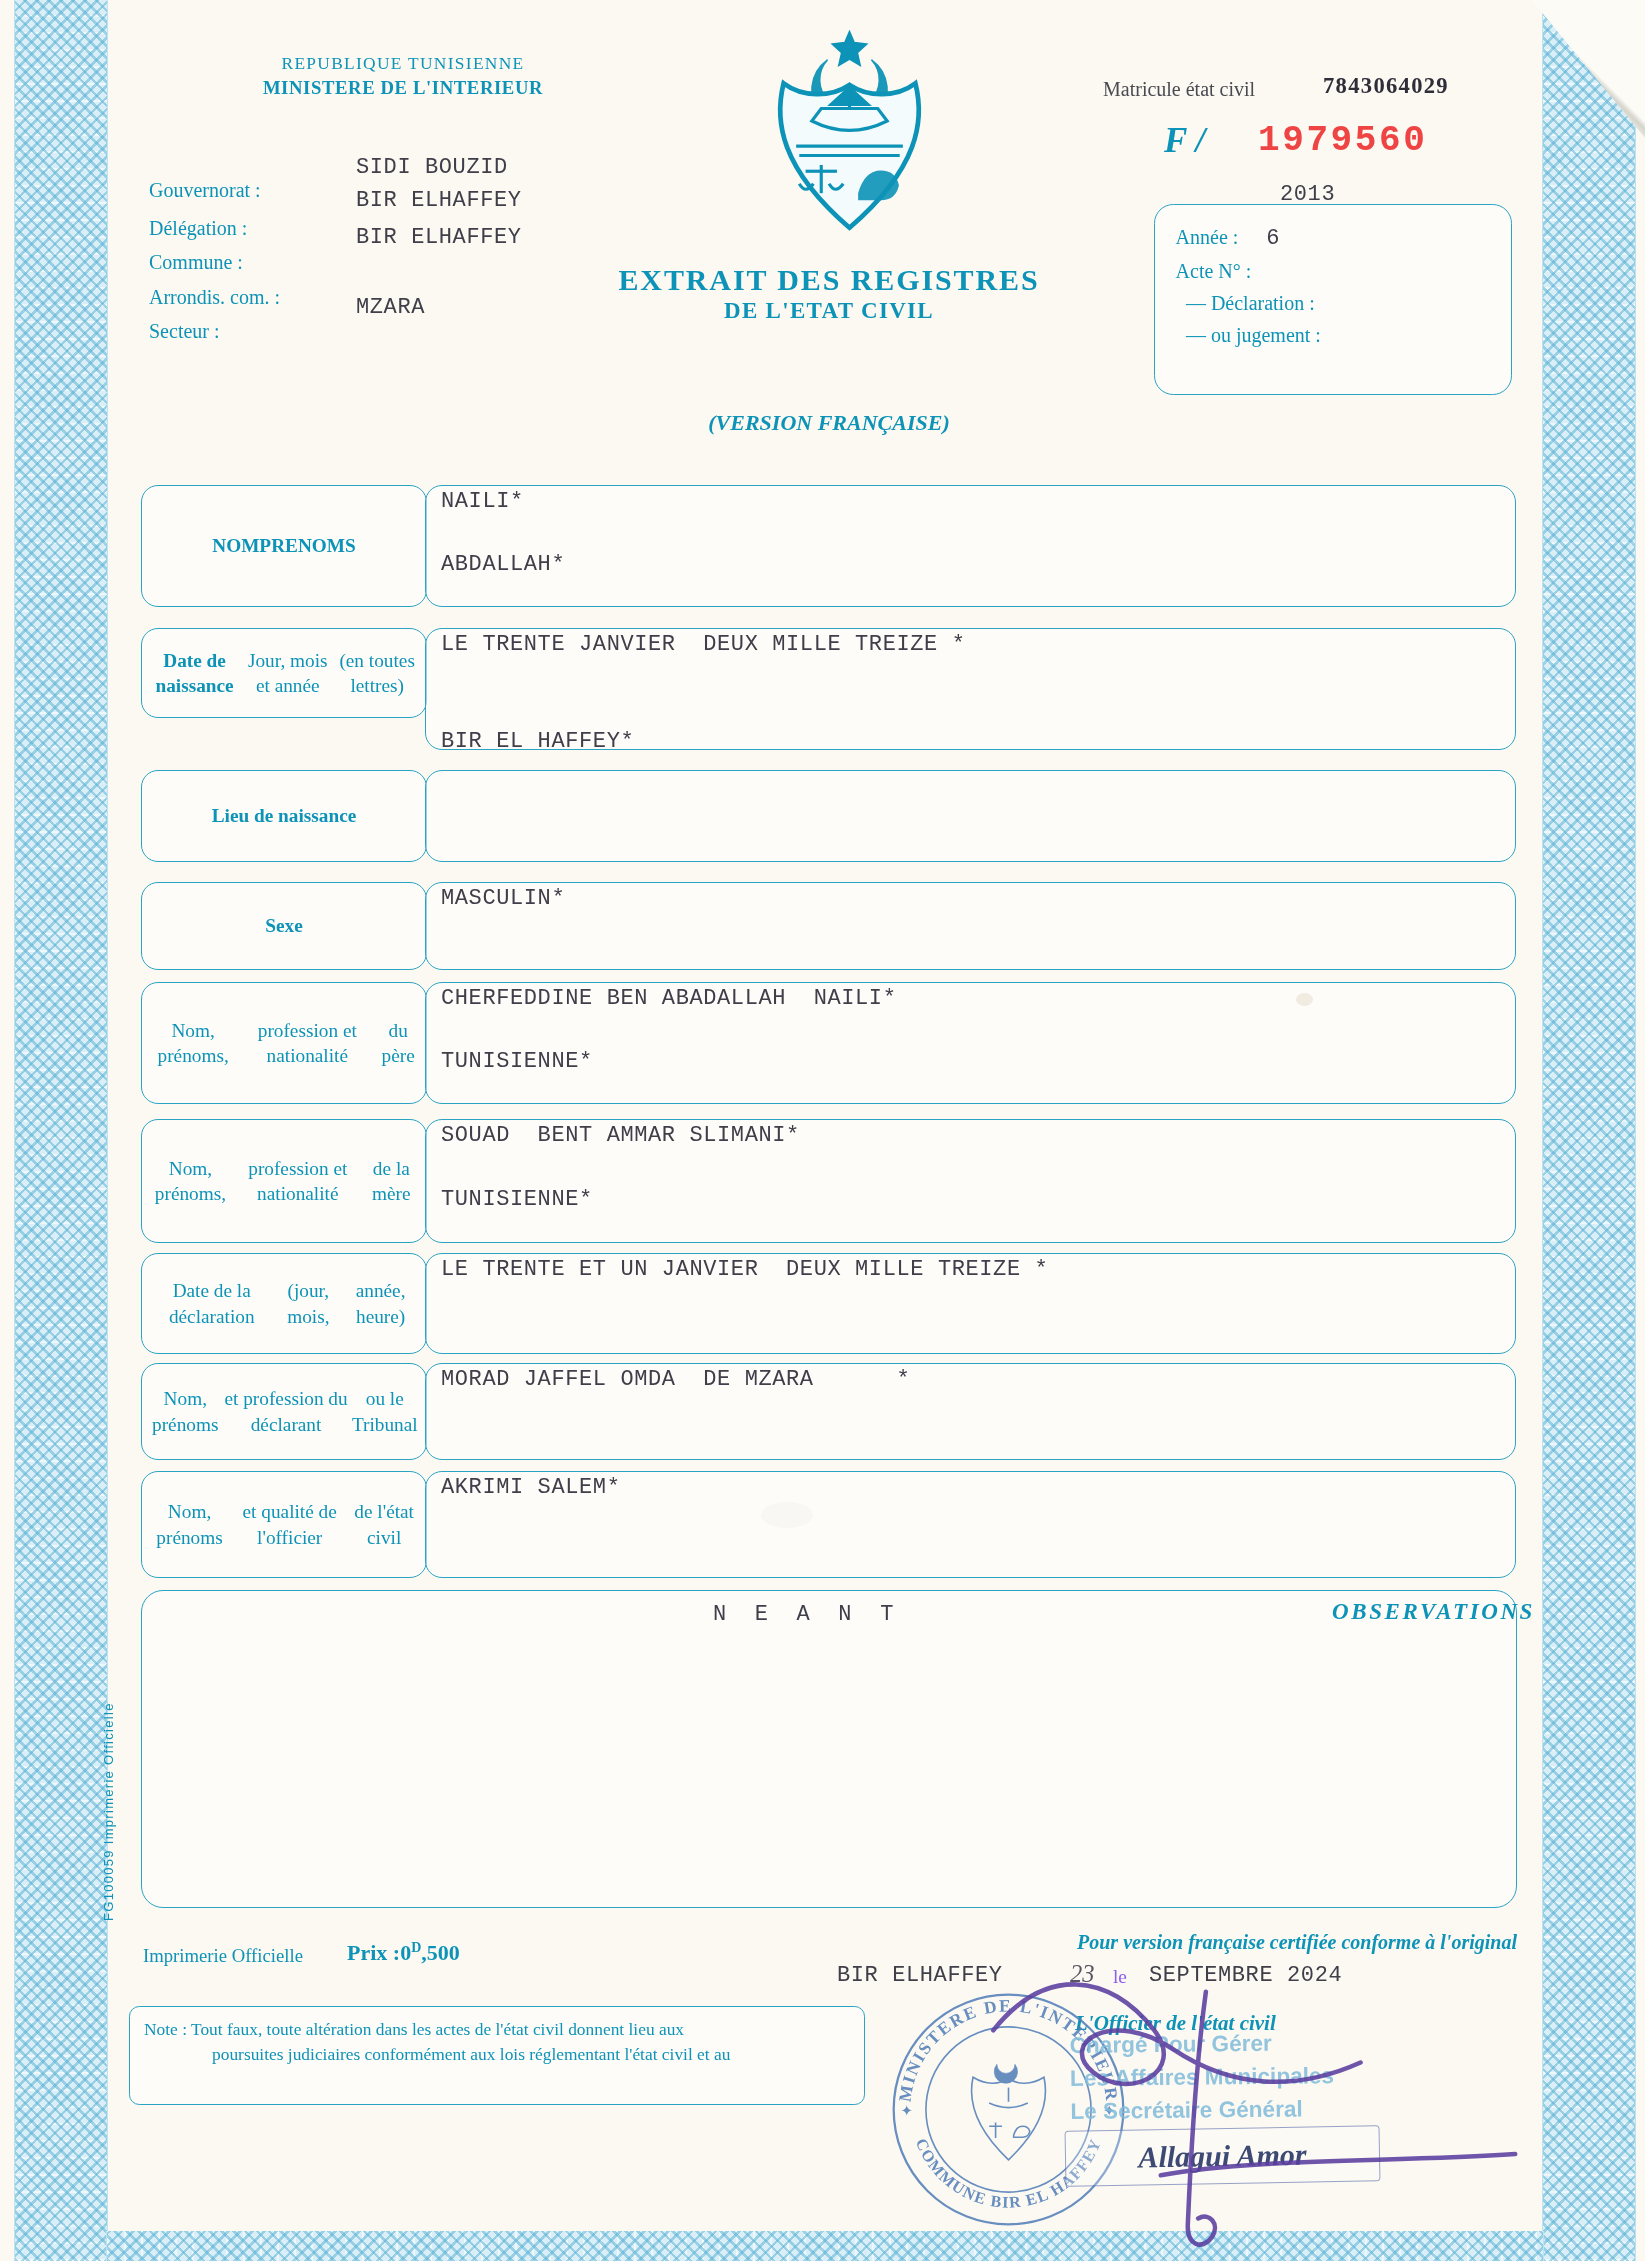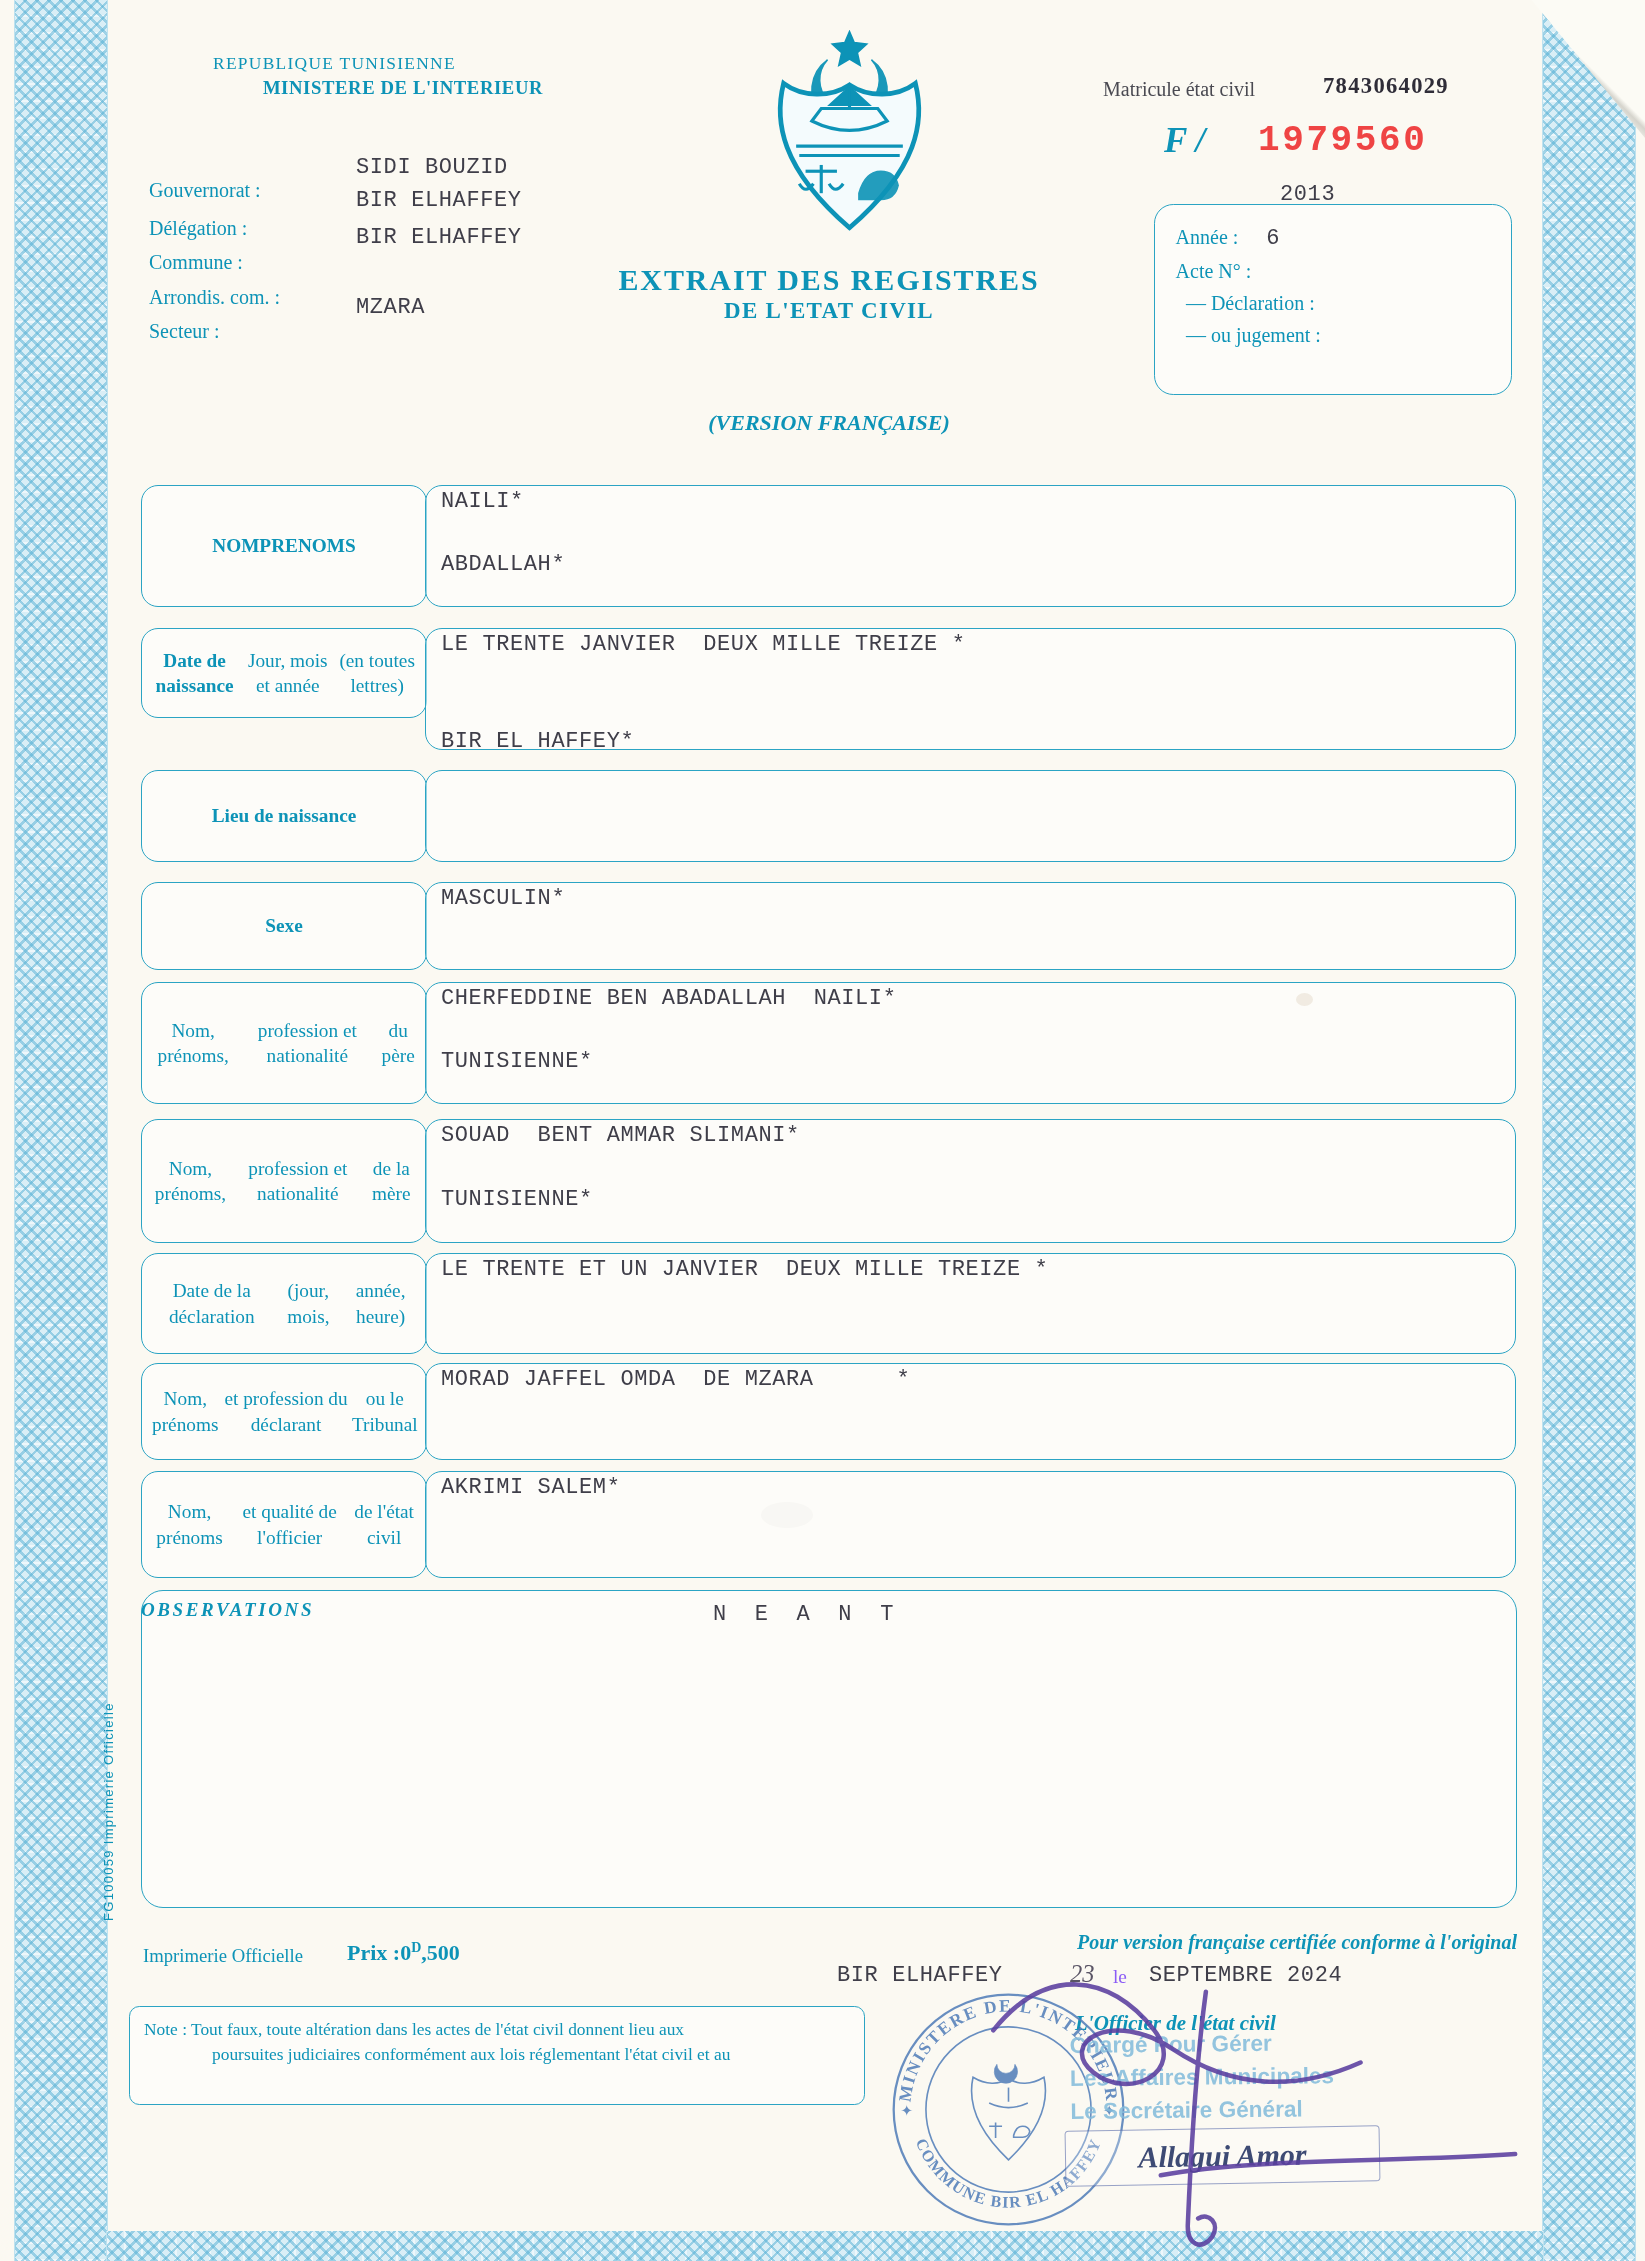--- a/index.html
+++ b/index.html
@@ -75,21 +75,21 @@
 <div class="page">
 
   <div class="guill left"></div>
   <div class="guill right"></div>
   <div class="guill bottom"></div>
   <div class="fold"></div>
 
   <div class="stain" style="left:1296px;top:993px;width:17px;height:13px;background:rgba(150,110,60,.25);"></div>
   <div class="stain" style="left:761px;top:1502px;width:52px;height:26px;background:rgba(120,120,120,.08);"></div>
 
-  <div class="abs teal" style="left:213px;top:53px;width:380px;font-size:17.4px;letter-spacing:1.3px;">REPUBLIQUE TUNISIENNE</div>
+  <div class="abs teal" style="left:213px;top:53px;width:380px;text-align:center;font-size:17.4px;letter-spacing:1.3px;">REPUBLIQUE TUNISIENNE</div>
   <div class="abs teal bold" style="left:213px;top:77px;width:380px;text-align:center;font-size:18.7px;letter-spacing:0.6px;">MINISTERE DE L'INTERIEUR</div>
 
   <div class="abs teal" style="left:149px;top:179px;font-size:20px;">Gouvernorat :</div>
   <div class="abs teal" style="left:149px;top:217px;font-size:20px;">Délégation :</div>
   <div class="abs teal" style="left:149px;top:251px;font-size:20px;">Commune :</div>
   <div class="abs teal" style="left:149px;top:286px;font-size:20px;">Arrondis. com. :</div>
   <div class="abs teal" style="left:149px;top:320px;font-size:20px;">Secteur :</div>
 
   <span class="typed" style="left:356px;top:155px;">SIDI BOUZID</span>
   <span class="typed" style="left:356px;top:188px;">BIR ELHAFFEY</span>
@@ -198,21 +198,21 @@
 
   <div class="lblbox" style="top:1471px;height:107px;">
     <span>Nom, prénoms</span>
     <span>et qualité de l'officier</span>
     <span>de l'état civil</span>
   </div>
   <div class="valbox" style="top:1471px;height:107px;"></div>
   <span class="typed" style="left:441px;top:1475px;">AKRIMI SALEM*</span>
 
   <div class="abs" style="left:141px;top:1590px;width:1376px;height:318px;border:1.9px solid #2ba4c4;border-radius:22px;background:rgba(255,255,255,.5);box-sizing:border-box;"></div>
-  <div class="abs teal bold" style="left:141px;top:1599px;width:1376px;text-align:left;font-size:19px;font-style:italic;letter-spacing:2.6px;">OBSERVATIONS</div>
+  <div class="abs teal bold" style="left:159px;top:1599px;width:1376px;text-align:right;font-size:23px;font-style:italic;letter-spacing:2.6px;">OBSERVATIONS</div>
   <div class="abs" style="left:141px;top:1602px;width:1376px;text-align:center;transform:translateX(-22px);font-family:'Liberation Mono',monospace;font-size:22px;letter-spacing:7.7px;color:#3f3e49;">N E A N T</div>
 
   <div class="sidecode">FG100059   Imprimerie Officielle</div>
 
   <div class="abs teal" style="left:143px;top:1945px;font-size:18.7px;">Imprimerie Officielle</div>
   <div class="abs teal bold" style="left:347px;top:1940px;font-size:22px;">
     <span>Prix :0</span><span style="font-size:14px;vertical-align:super;">D</span><span>,500</span>
   </div>
   <div class="abs teal bold" style="left:774px;top:1931px;width:743px;text-align:right;font-size:20px;font-style:italic;">Pour version française certifiée conforme à l'original</div>
 

